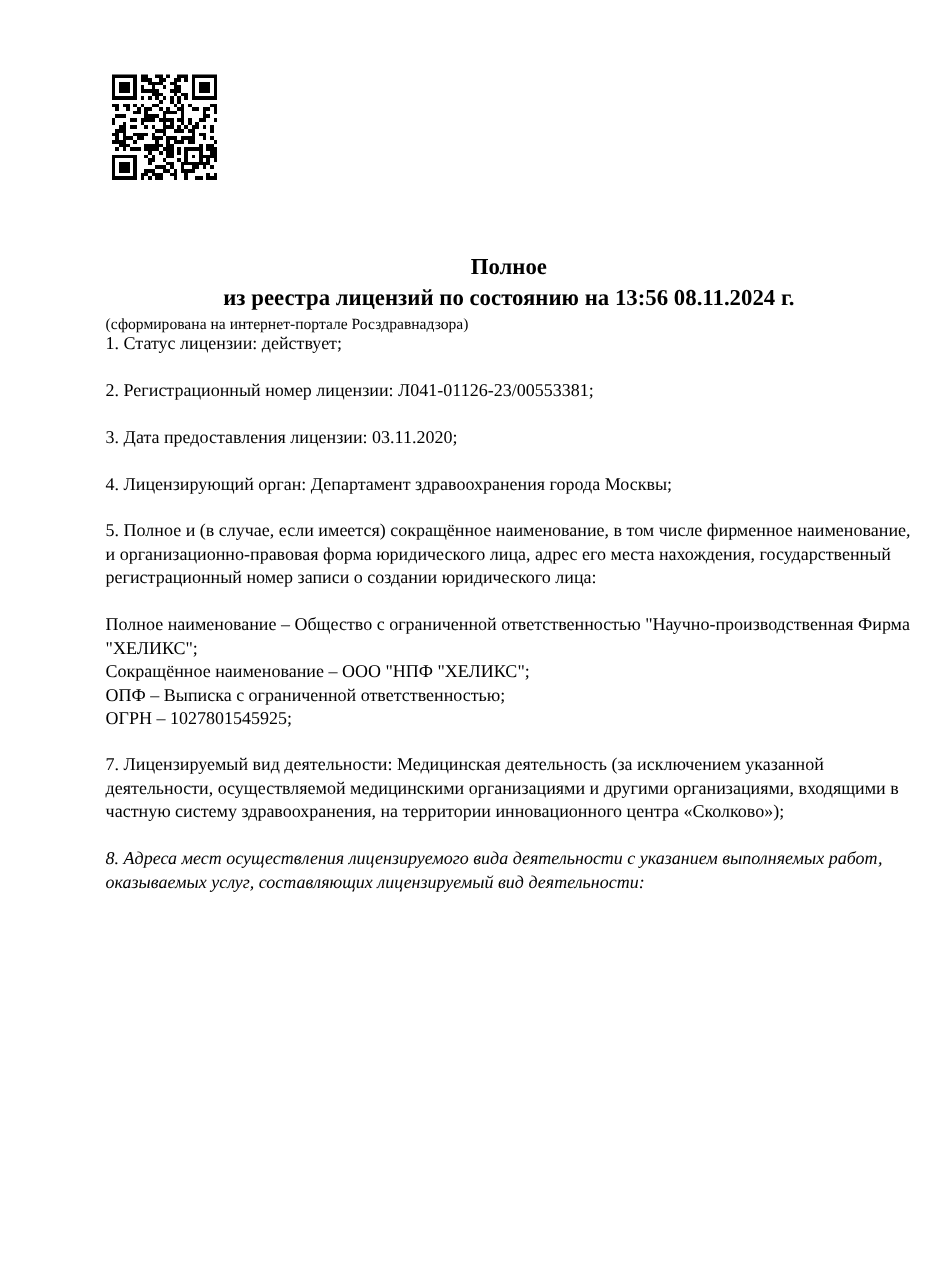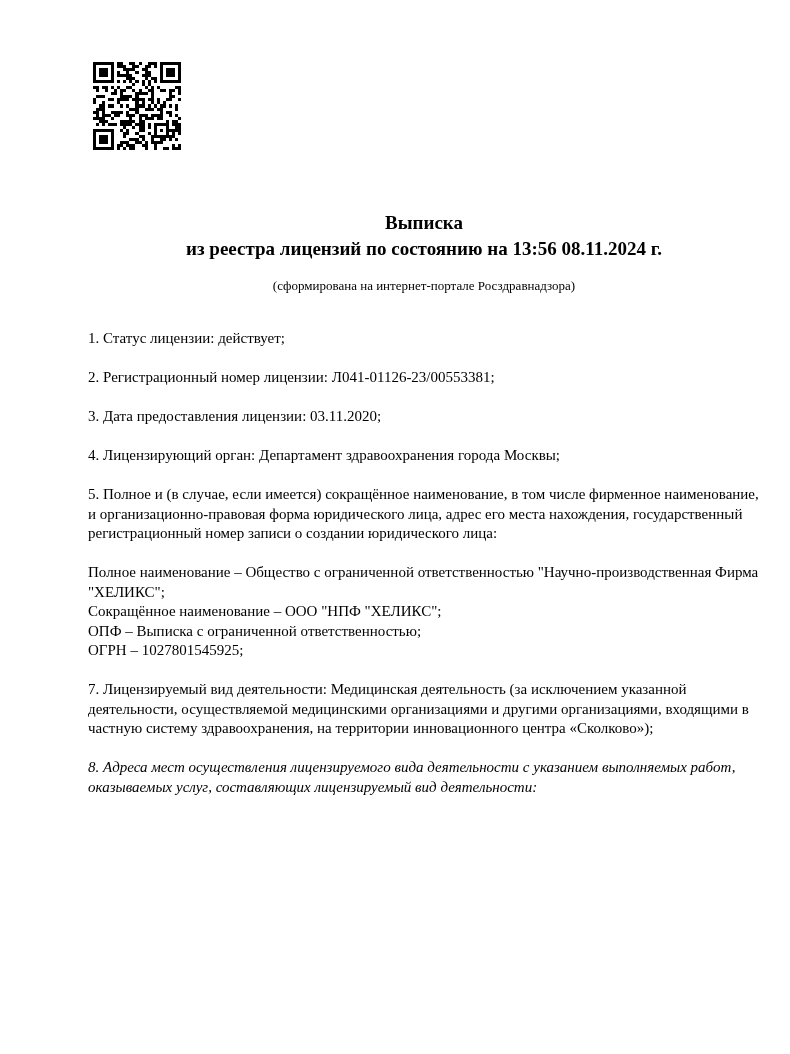--- a/index.html
+++ b/index.html
@@ -40,27 +40,25 @@
     width: 672px;
   }
   .doc-title {
     margin: 210px 0 0 0;
     font-size: 19px;
     font-weight: bold;
     line-height: 25.5px;
     text-align: center;
   }
   .doc-subtitle {
-    margin-top: 16px;
     font-size: 13px;
     line-height: 17.3px;
-    text-align: center;
+    text-align: left;
   }
   .items {
-    margin-top: 35px;
     font-size: 15px;
     line-height: 19.5px;
   }
   .items p {
     margin: 0 0 19.5px 0;
   }
   .items p:last-child {
     margin-bottom: 0;
     font-style: italic;
   }
@@ -477,21 +475,21 @@
         <rect x="24" y="28" width="1" height="1"></rect>
         <rect x="26" y="28" width="1" height="1"></rect>
         <rect x="27" y="28" width="1" height="1"></rect>
         <rect x="28" y="28" width="1" height="1"></rect>
       </svg>
   </div>
 
   <div class="content">
 
     <div class="doc-title">
-      <div>Выписка</div>
+      <div>Полное</div>
       <div>из реестра лицензий по состоянию на 13:56 08.11.2024 г.</div>
     </div>
 
     <div class="doc-subtitle">(сформирована на интернет-портале Росздравнадзора)</div>
 
     <div class="items">
       <p>1. Статус лицензии: действует;</p>
       <p>2. Регистрационный номер лицензии: Л041-01126-23/00553381;</p>
       <p>3. Дата предоставления лицензии: 03.11.2020;</p>
       <p>4. Лицензирующий орган: Департамент здравоохранения города Москвы;</p>

